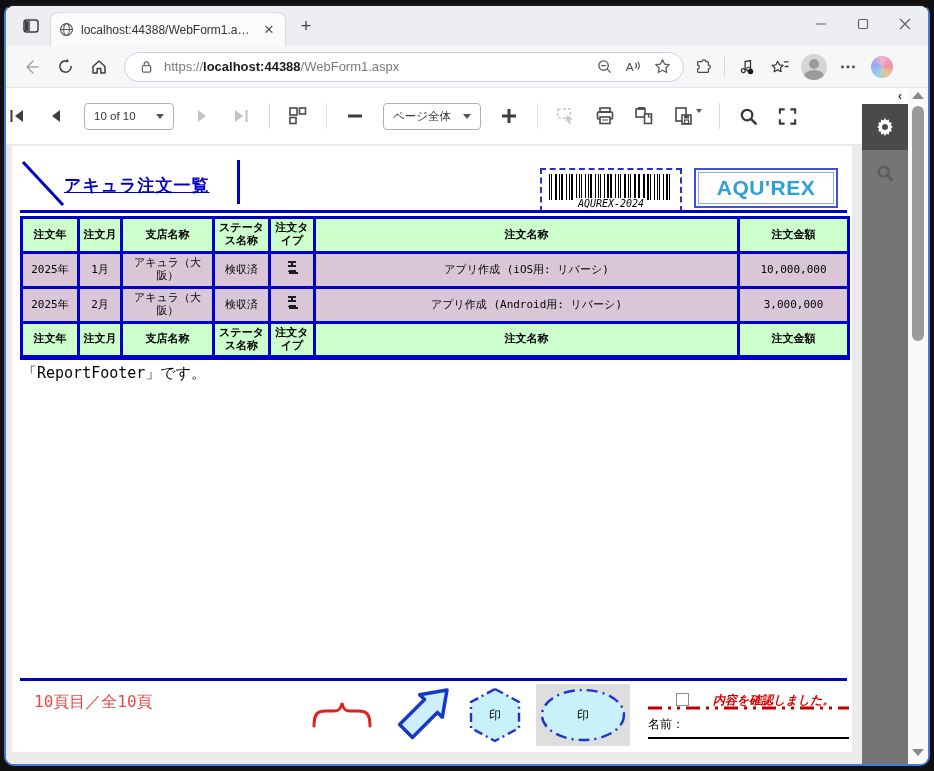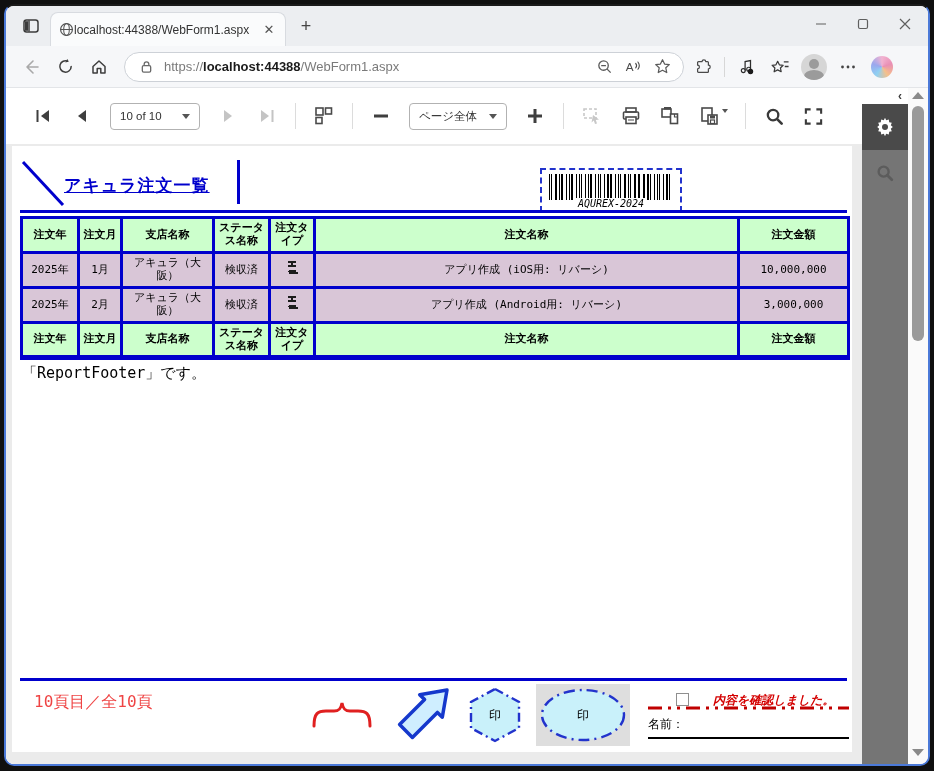--- a/index.html
+++ b/index.html
@@ -6,21 +6,21 @@
   html,body { width:934px; height:771px; background:#101010; font-family:"Liberation Sans","DejaVu Sans",sans-serif; overflow:hidden; }
 
   .window { position:absolute; left:4px; top:4px; width:926px; height:762px;
             border:2px solid #4b79d8; border-top-color:#1a1a1a; border-radius:10px;
             overflow:hidden; background:#fff; }
 
   
   .tabstrip { position:relative; height:40px; background:#eceef1; display:flex; align-items:flex-end; }
   .tab-actions { width:30px; height:30px; margin:0 4px 5px 10px; display:flex; align-items:center; justify-content:center; border-radius:6px; }
   .tab { width:236px; height:34px; background:#fafbfc; border:1px solid #d8dbe0; border-bottom:none;
-         border-radius:8px 8px 0 0; display:flex; align-items:center; padding:0 8px; gap:0; }
+         border-radius:8px 8px 0 0; display:flex; align-items:center; padding:0 8px; gap:7px; }
   .tab-title { flex:1; font-size:12px; color:#333; white-space:nowrap; overflow:hidden; text-overflow:ellipsis; }
   .tab-close { width:16px; height:16px; font-size:13px; color:#555; display:flex; align-items:center; justify-content:center; border-radius:4px; }
   .newtab { width:28px; height:28px; margin:0 0 6px 6px; font-size:18px; color:#444; display:flex; align-items:center; justify-content:center; border-radius:6px; }
   .win-controls { position:absolute; right:2px; top:2px; display:flex; }
   .win-btn { width:42px; height:32px; display:flex; align-items:center; justify-content:center; color:#5f5f5f; }
 
   
   .addressbar { height:42px; background:#f6f7f9; display:flex; align-items:center; padding:0 10px; gap:4px; border-bottom:1px solid #e3e5e8; }
   .nav-btn { width:30px; height:30px; display:flex; align-items:center; justify-content:center; border-radius:6px; }
   .url-pill { width:560px; height:30px; margin-left:6px; background:#fff; border:1px solid #cdd1d7; border-radius:15px;
@@ -31,21 +31,21 @@
   .bar-ic { width:30px; height:30px; display:flex; align-items:center; justify-content:center; border-radius:6px; }
   .vdiv { width:1px; height:20px; background:#d7d7d7; margin:0 2px; }
   .avatar { width:26px; height:26px; border-radius:50%; background:#d6d6d6; position:relative; overflow:hidden; }
   .avatar .head { position:absolute; left:8px; top:5px; width:10px; height:10px; border-radius:50%; background:#9b9b9b; }
   .avatar .body { position:absolute; left:3px; top:16px; width:20px; height:12px; border-radius:50%; background:#9b9b9b; }
   .copilot { width:22px; height:22px; border-radius:50%;
              background:conic-gradient(#f2b3d1,#e98fb4,#f5c08a,#8fd0f2,#9aa7ee,#f2b3d1); }
 
   
   .viewer-body { position:absolute; top:82px; left:0; right:66px; bottom:0; background:#fff; }
-  .rv-toolbar { height:56px; background:#fff; display:flex; align-items:center; padding-left:26px; gap:17px; }
+  .rv-toolbar { height:56px; background:#fff; display:flex; align-items:center; gap:17px; }
   .tb-btn { width:22px; height:22px; display:flex; align-items:center; justify-content:center; }
   .tb-sep { width:1px; height:26px; background:#dcdcdc; }
   .combo { height:27px; background:#fff; border:1px solid #b2b2b2; border-radius:4px; display:flex; align-items:center;
            justify-content:space-between; padding:0 9px; font-size:11.5px; color:#333; }
   .combo.page { width:90px; } .combo.zoom { width:98px; }
   .caret-down { width:0; height:0; border-left:4px solid transparent; border-right:4px solid transparent; border-top:5px solid #555; }
   .mini-caret { width:0; height:0; border-left:3px solid transparent; border-right:3px solid transparent; border-top:4px solid #555; margin-left:2px; align-self:flex-start; margin-top:4px; }
 
   .viewer-content { position:absolute; top:56px; left:0; right:0; bottom:0; background:#ebebeb; }
   .report-page { position:absolute; left:6px; top:2px; width:840px; height:606px; background:#fff;
@@ -368,20 +368,23 @@
               <div style="width: 2px; margin-right: 1px;"></div>
               <div style="width: 1px; margin-right: 3px;"></div>
               <div style="width: 2px; margin-right: 2px;"></div>
               <div style="width: 1px; margin-right: 1px;"></div>
               <div style="width: 1px; margin-right: 3px;"></div>
               <div style="width: 2px; margin-right: 2px;"></div>
               <div style="width: 3px; margin-right: 1px;"></div>
               <div style="width: 1px; margin-right: 3px;"></div>
             </div>
           <div class="barcode-label">AQUREX-2024</div>
+        </div>
+        <div class="logo-box">
+          <span class="logo-text">AQU'REX</span>
         </div>
 
         <div class="rp-rule"></div>
 
         <table class="order">
           <colgroup>
             <col style="width:57px">
               <col style="width:43px">
               <col style="width:92px">
               <col style="width:56px">

